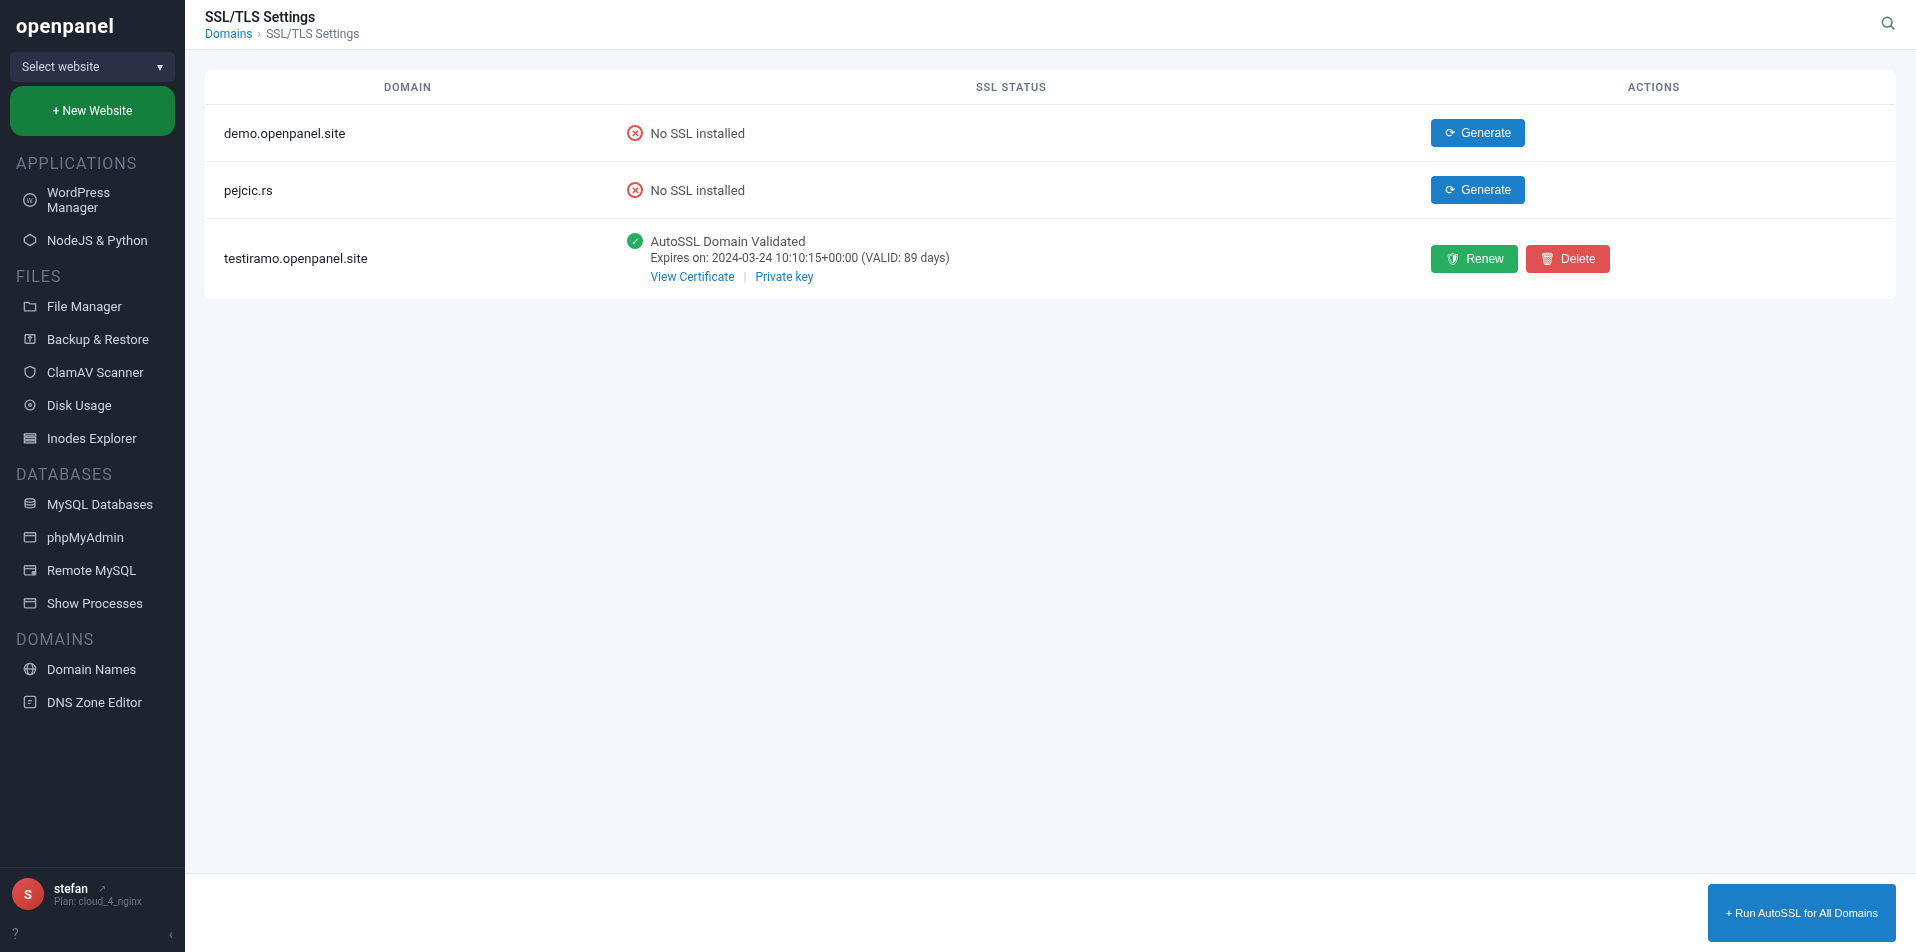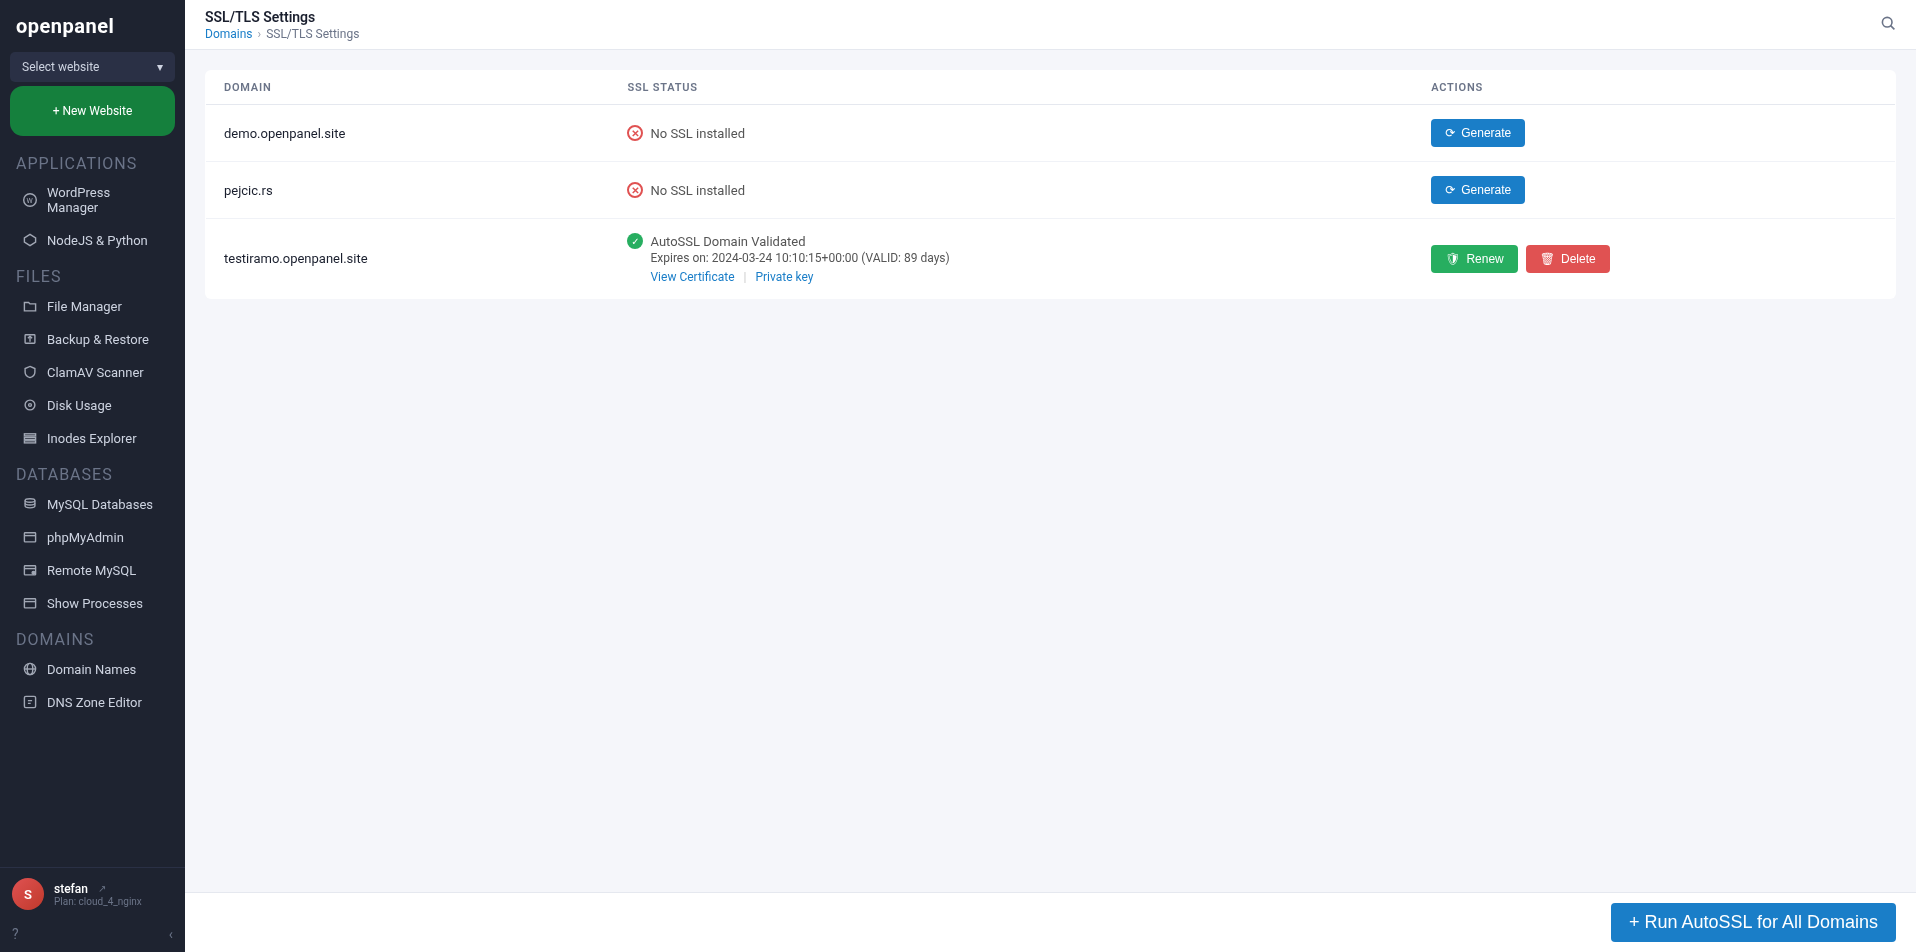--- a/index.html
+++ b/index.html
@@ -173,21 +173,21 @@
 
     .ssl-table {
       width: 100%;
       border-collapse: collapse;
       background: #fff;
       border-radius: 6px;
       overflow: hidden;
       border: 1px solid #e5e8ef;
     }
     .ssl-table th {
-      text-align: left;
+      text-align: center;
       padding: 10px 18px;
       font-size: 11px;
       font-weight: 600;
       text-transform: uppercase;
       letter-spacing: 0.8px;
       color: #6b7488;
       background: #fff;
       border-bottom: 1px solid #e5e8ef;
     }
     .ssl-table td {
@@ -292,22 +292,22 @@
       border-top: 1px solid #e5e8ef;
       padding: 10px 20px;
       display: flex;
       justify-content: flex-end;
     }
     .btn-autossl {
       background: #1a7ec8;
       color: #fff;
       border: none;
       border-radius: 4px;
-      padding: 9px 18px;
-      font-size: 18px;
+      padding: 23px 18px;
+      font-size: 11px;
       cursor: pointer;
     }
   </style>
 </head>
 <body>
 
 <div id="sidebar">
   <div class="sidebar-logo">openpanel</div>
 
   <div class="sidebar-select-website">

